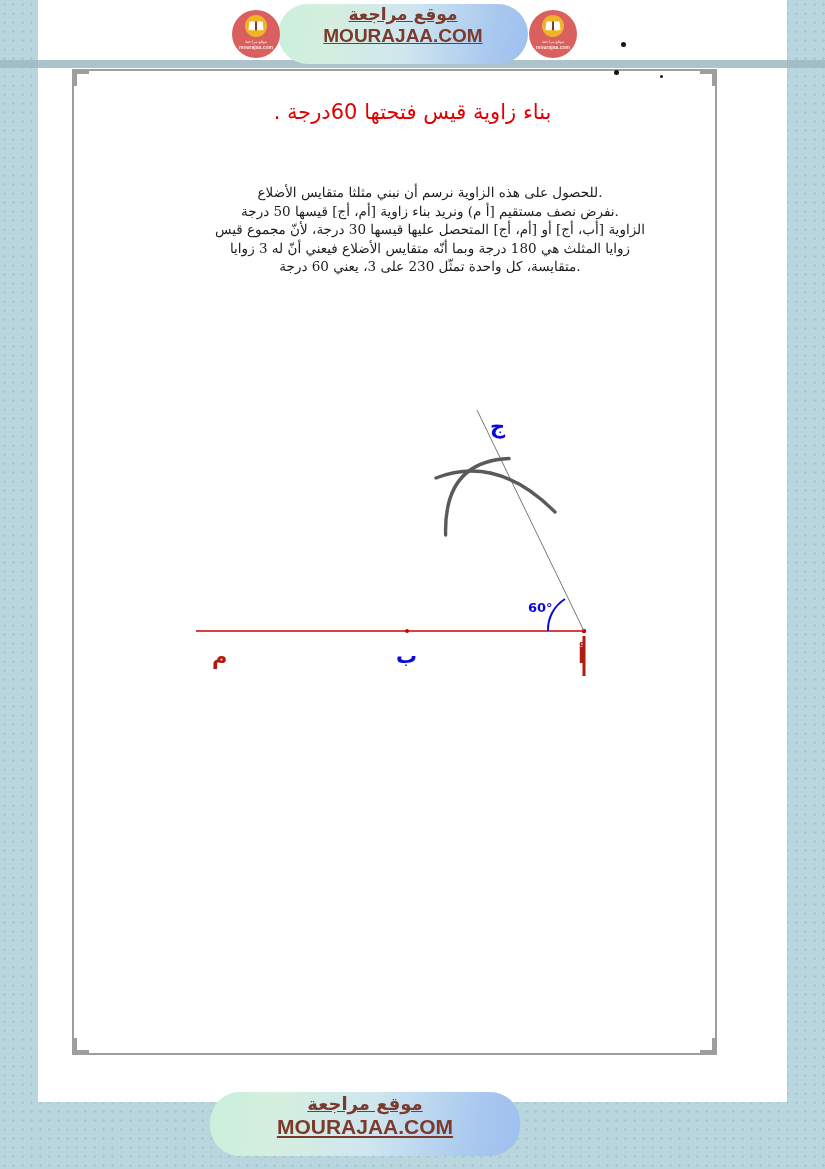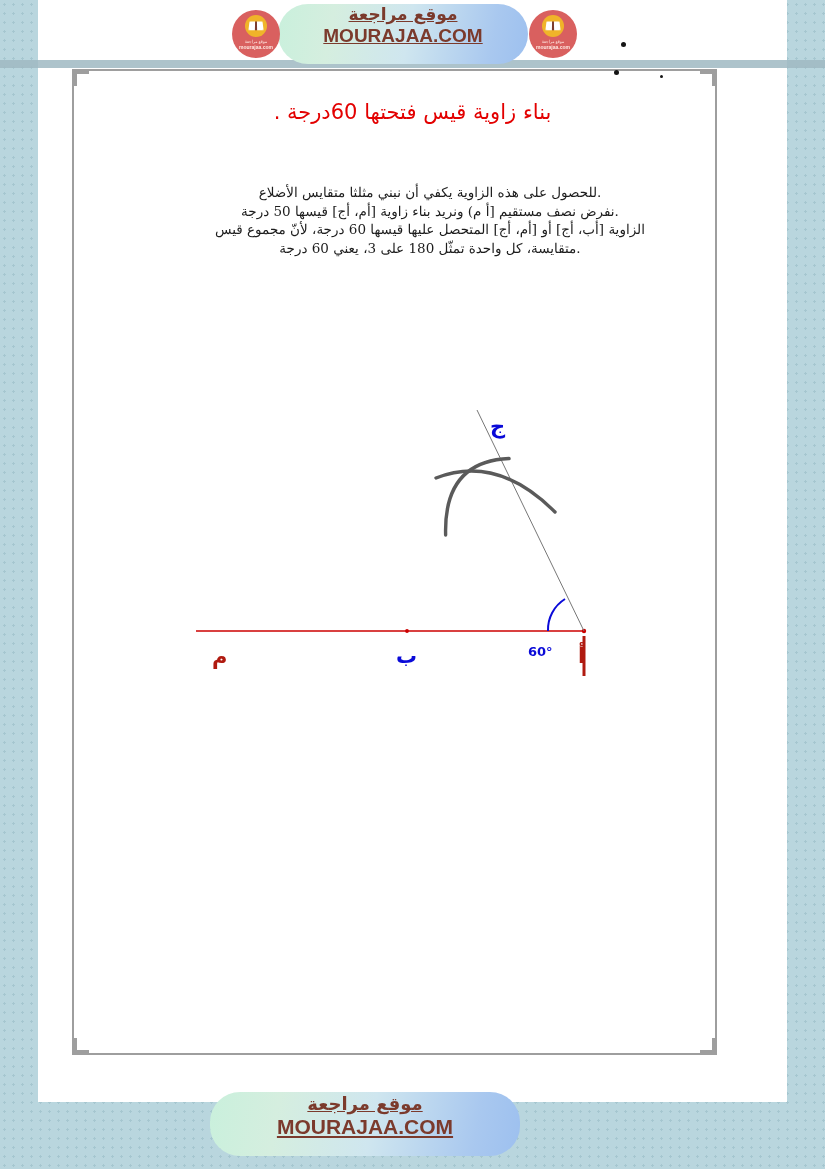--- a/index.html
+++ b/index.html
@@ -150,45 +150,46 @@
   .fig-label{
     position:absolute;
     font-family:"DejaVu Sans", sans-serif;
     font-weight:bold;
     direction:rtl;
   }
   #lbl-m{left:212px; top:645px; font-size:21px; color:#b01a10;}
   #lbl-b{left:396px; top:644px; font-size:21px; color:#0a0ad8;}
   #lbl-a{left:578px; top:644px; font-size:21px; color:#b01a10;}
   #lbl-j{left:490px; top:414px; font-size:21px; color:#0a0ad8;}
-  #lbl-60{left:528px; top:600px; font-size:13px; color:#0a0ad8; font-weight:bold;margin-top:44px;}
+  #lbl-60{left:528px; top:600px; font-size:13px; color:#0a0ad8; font-weight:bold;}
 </style>
 </head>
 <body>
 
 <div id="page-sheet"></div>
 
 <div id="doc-frame">
   <span class="corner-mark cm-tl"></span>
   <span class="corner-mark cm-tr"></span>
   <span class="corner-mark cm-bl"></span>
   <span class="corner-mark cm-br"></span>
 </div>
 
 <span class="stray-dot" id="dot-a"></span>
 <span class="stray-dot" id="dot-b"></span>
 <span class="stray-dot" id="dot-c"></span>
 
 <h1 id="doc-title">بناء زاوية قيس فتحتها 60درجة .</h1>
 
 <div id="body-text">
-  <span class="ln">.للحصول على هذه الزاوية يكفي أن نبني مثلثا متقايس الأضلاع</span>
+  <span class="ln">.للحصول على هذه الزاوية نرسم أن نبني مثلثا متقايس الأضلاع</span>
   <span class="ln">.نفرض نصف مستقيم [أ م) ونريد بناء زاوية [أم، أج] قيسها 50 درجة</span>
-  <span class="ln">الزاوية [أب، أج] أو [أم، أج] المتحصل عليها قيسها 60 درجة، لأنّ مجموع قيس</span>
-  <span class="ln">.متقايسة، كل واحدة تمثّل 180 على 3، يعني 60 درجة</span>
+  <span class="ln">الزاوية [أب، أج] أو [أم، أج] المتحصل عليها قيسها 30 درجة، لأنّ مجموع قيس</span>
+  <span class="ln">زوايا المثلث هي 180 درجة وبما أنّه متقايس الأضلاع فيعني أنّ له 3 زوايا</span>
+  <span class="ln">.متقايسة، كل واحدة تمثّل 230 على 3، يعني 60 درجة</span>
 </div>
 
 <div id="figure">
   <svg width="500" height="300" viewBox="0 0 500 300">
 
     <line x1="46" y1="241" x2="435" y2="241" stroke="#cc0000" stroke-width="1.6"></line>
 
     <circle cx="257" cy="241" r="1.9" fill="#cc0000"></circle>
     <circle cx="434" cy="241" r="2.2" fill="#cc0000"></circle>
 

